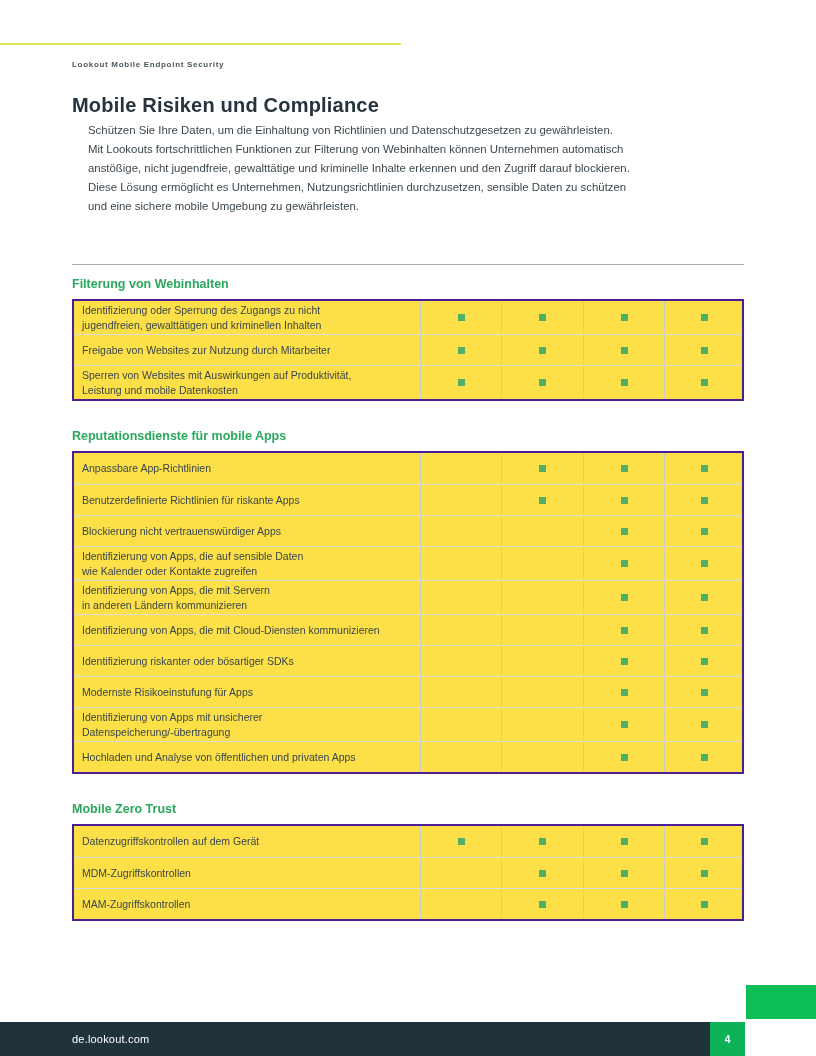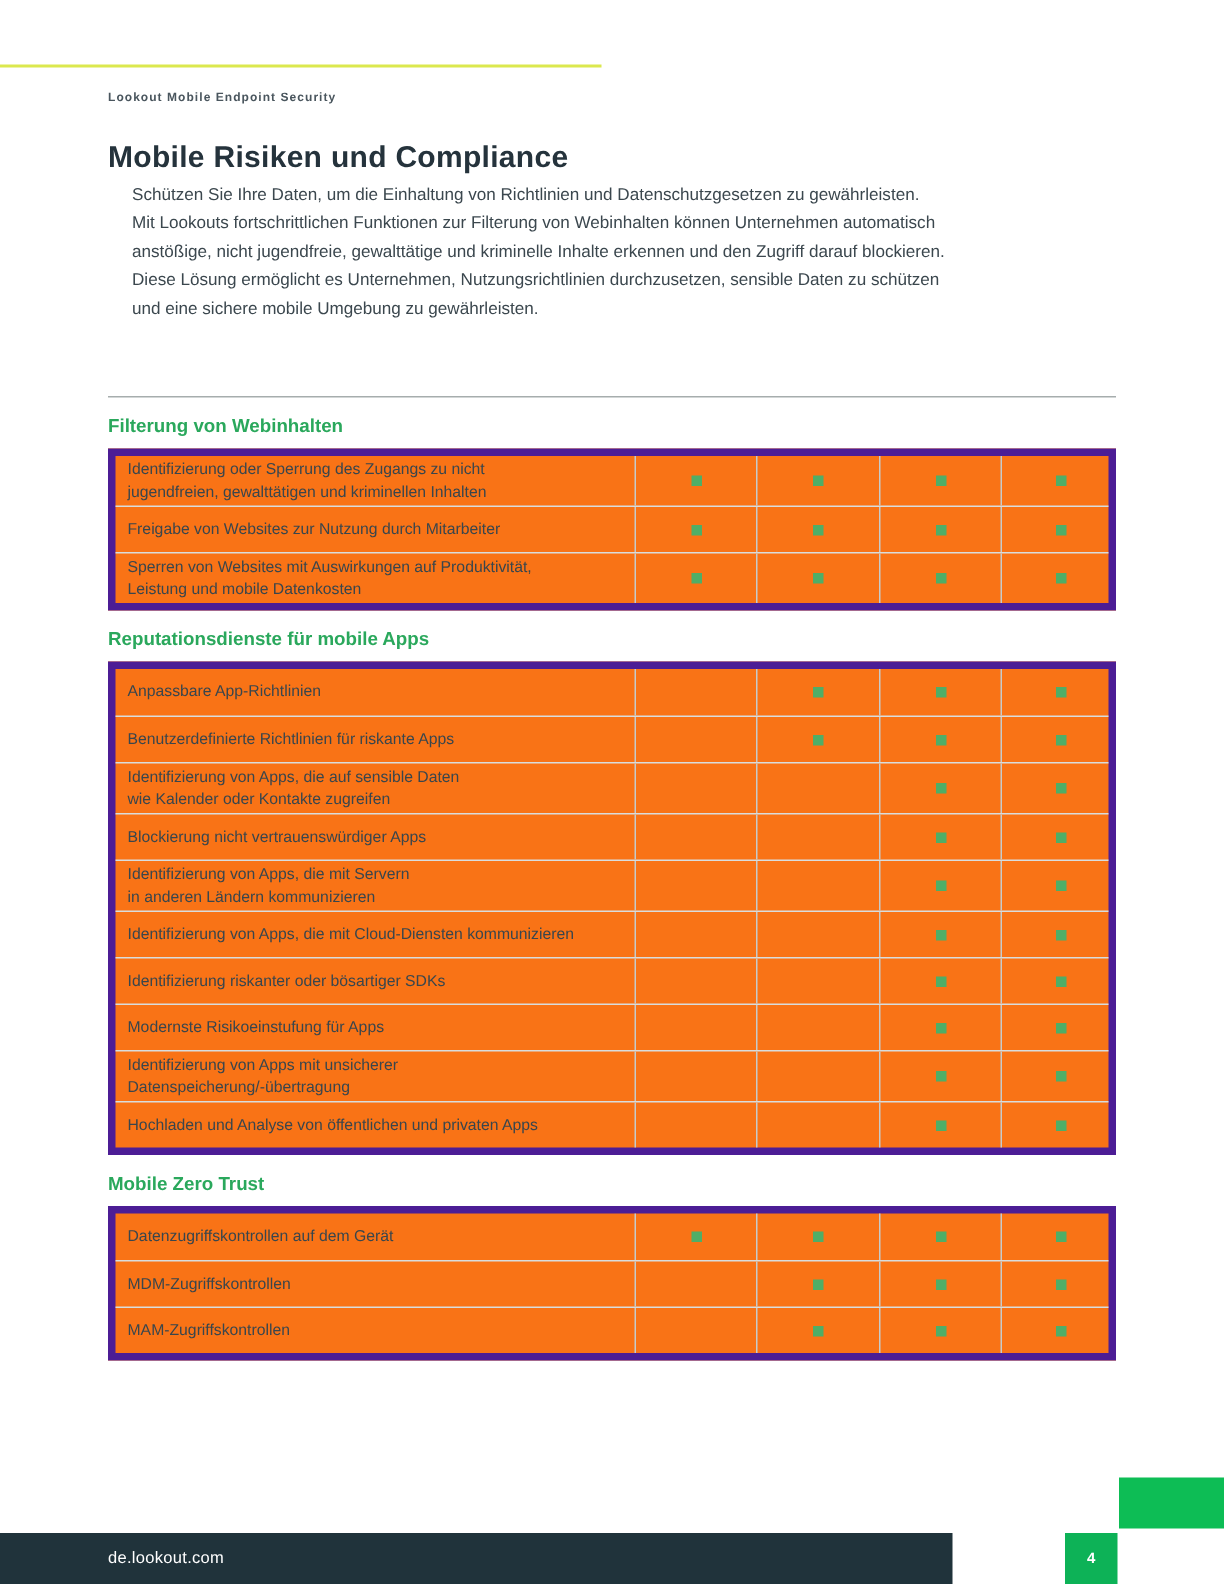--- a/index.html
+++ b/index.html
@@ -31,43 +31,43 @@
   .plan-header .spacer { }
   .plan-cell {
     border-left:1px solid #b0b6b6;
     display:flex; align-items:center; justify-content:center; text-align:center;
     font-size:11px; font-weight:bold; color:#25333c; line-height:14px; white-space:pre-line;
   }
   .plan-header-rule {
     position:absolute; left:72px; top:264px; width:672px; height:1px; background:#a6adad;
   }
   .sections { position:absolute; left:72px; top:277px; width:672px; }
-  .section { margin-bottom:12px; }
+  .section { margin-bottom:28px; }
   .section-heading {
     font-size:12.5px; font-weight:bold; color:#2aa85c; height:15px; margin-bottom:7px;
   }
-  .tbl { border:5px solid #4c1d95; background:#f97316; }
+  .tbl { border:2px solid #4c1d95; background:#fde047; }
   .row {
     display:grid; grid-template-columns:346px 81px 82px 81px 80px; min-height:31px;
   }
   .row + .row { border-top:1px solid #d9dddd; }
   .cell.feat {
     padding:2px 10px 2px 8px; display:flex; align-items:center;
     font-size:10.5px; line-height:14.5px; color:#39464d; white-space:pre-line;
   }
   .cell.chk {
     border-left:1px solid #c6cbcb;
     display:flex; align-items:center; justify-content:center;
   }
   .square { width:7px; height:7px; background:#4fae67; }
   .accent-block {
     position:absolute; left:746px; top:985px; width:70px; height:34px; background:#0dbd55;
   }
   .footer-bar {
-    position:absolute; left:0; top:1022px; width:635px; height:34px; background:#20333b;
+    position:absolute; left:0; top:1022px; width:710px; height:34px; background:#20333b;
     display:flex; align-items:center;
   }
   .footer-url {
     margin-left:72px; color:#ffffff; font-size:11px; letter-spacing:0.2px;
     cursor:pointer; text-decoration:none;
   }
   .page-number-box {
     position:absolute; left:710px; top:1022px; width:35px; height:34px; background:#0db257;
     display:flex; align-items:center; justify-content:center;
     color:#ffffff; font-size:10px; font-weight:bold;
@@ -167,33 +167,33 @@
               <div class="square"></div>
             </div>
             <div class="cell chk">
               <div class="square"></div>
             </div>
             <div class="cell chk">
               <div class="square"></div>
             </div>
           </div>
           <div class="row">
+            <div class="cell feat">Blockierung nicht vertrauenswürdiger Apps</div>
+            <div class="cell chk"></div>
+            <div class="cell chk"></div>
+            <div class="cell chk">
+              <div class="square"></div>
+            </div>
+            <div class="cell chk">
+              <div class="square"></div>
+            </div>
+          </div>
+          <div class="row">
             <div class="cell feat">Identifizierung von Apps, die auf sensible Daten
 wie Kalender oder Kontakte zugreifen</div>
-            <div class="cell chk"></div>
-            <div class="cell chk"></div>
-            <div class="cell chk">
-              <div class="square"></div>
-            </div>
-            <div class="cell chk">
-              <div class="square"></div>
-            </div>
-          </div>
-          <div class="row">
-            <div class="cell feat">Blockierung nicht vertrauenswürdiger Apps</div>
             <div class="cell chk"></div>
             <div class="cell chk"></div>
             <div class="cell chk">
               <div class="square"></div>
             </div>
             <div class="cell chk">
               <div class="square"></div>
             </div>
           </div>
           <div class="row">

